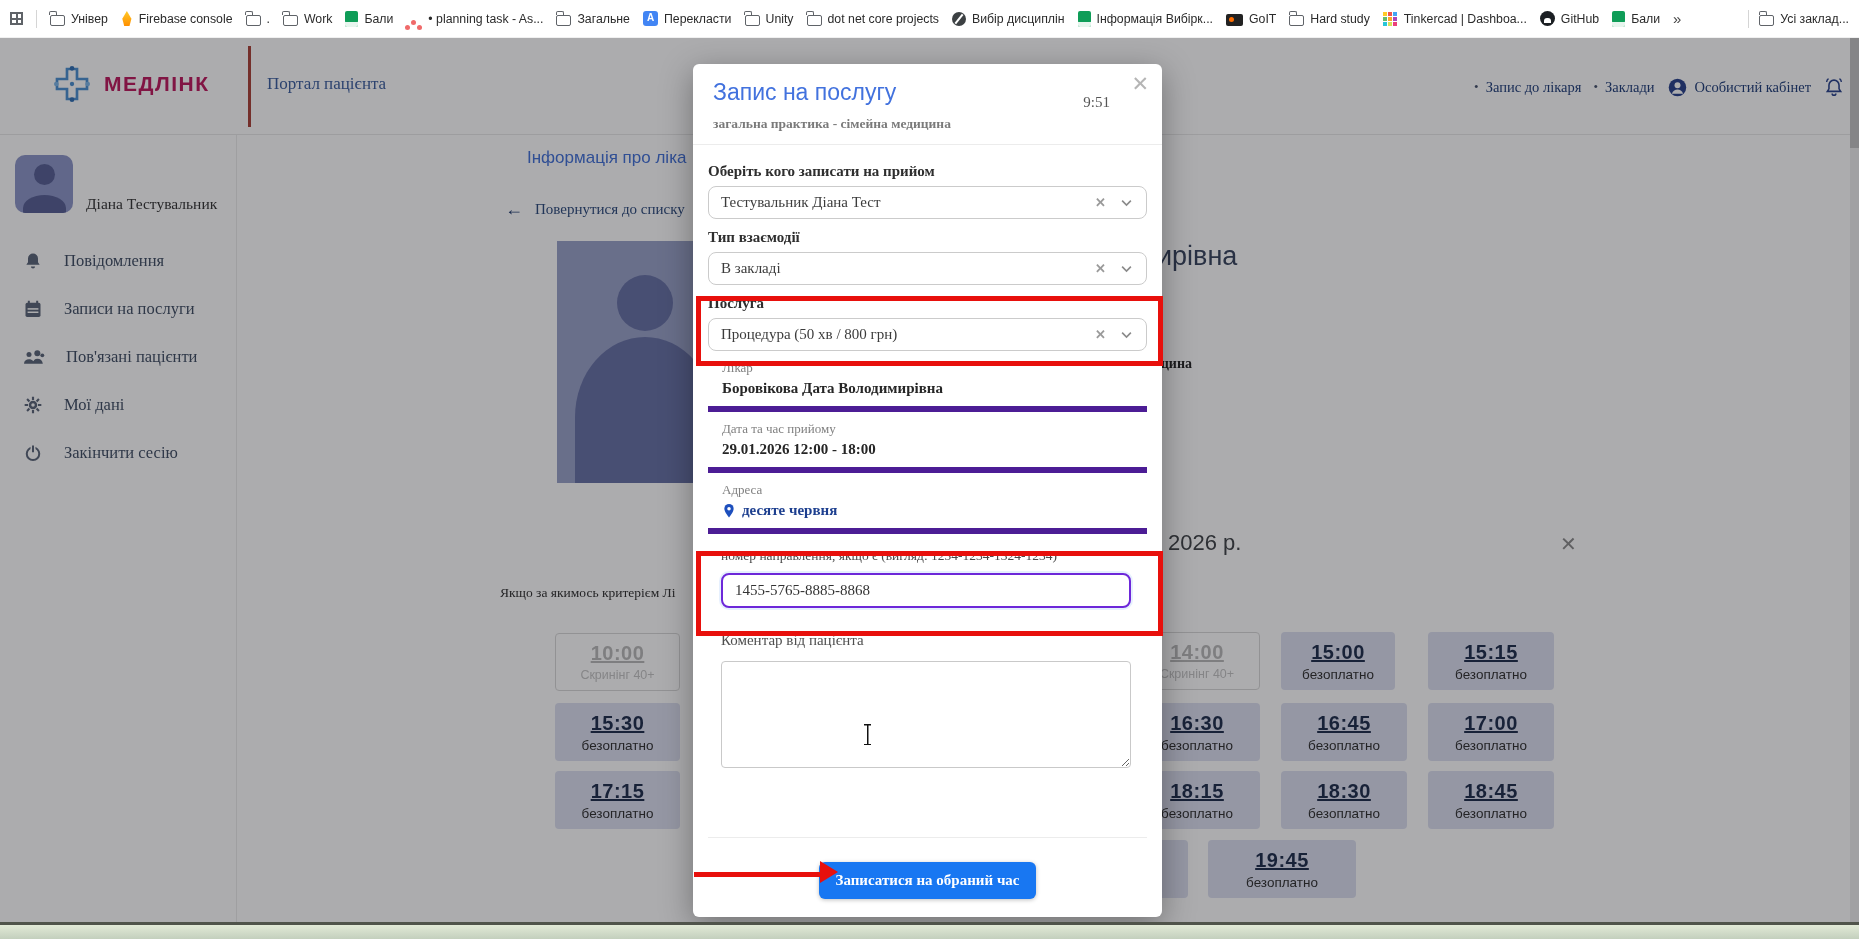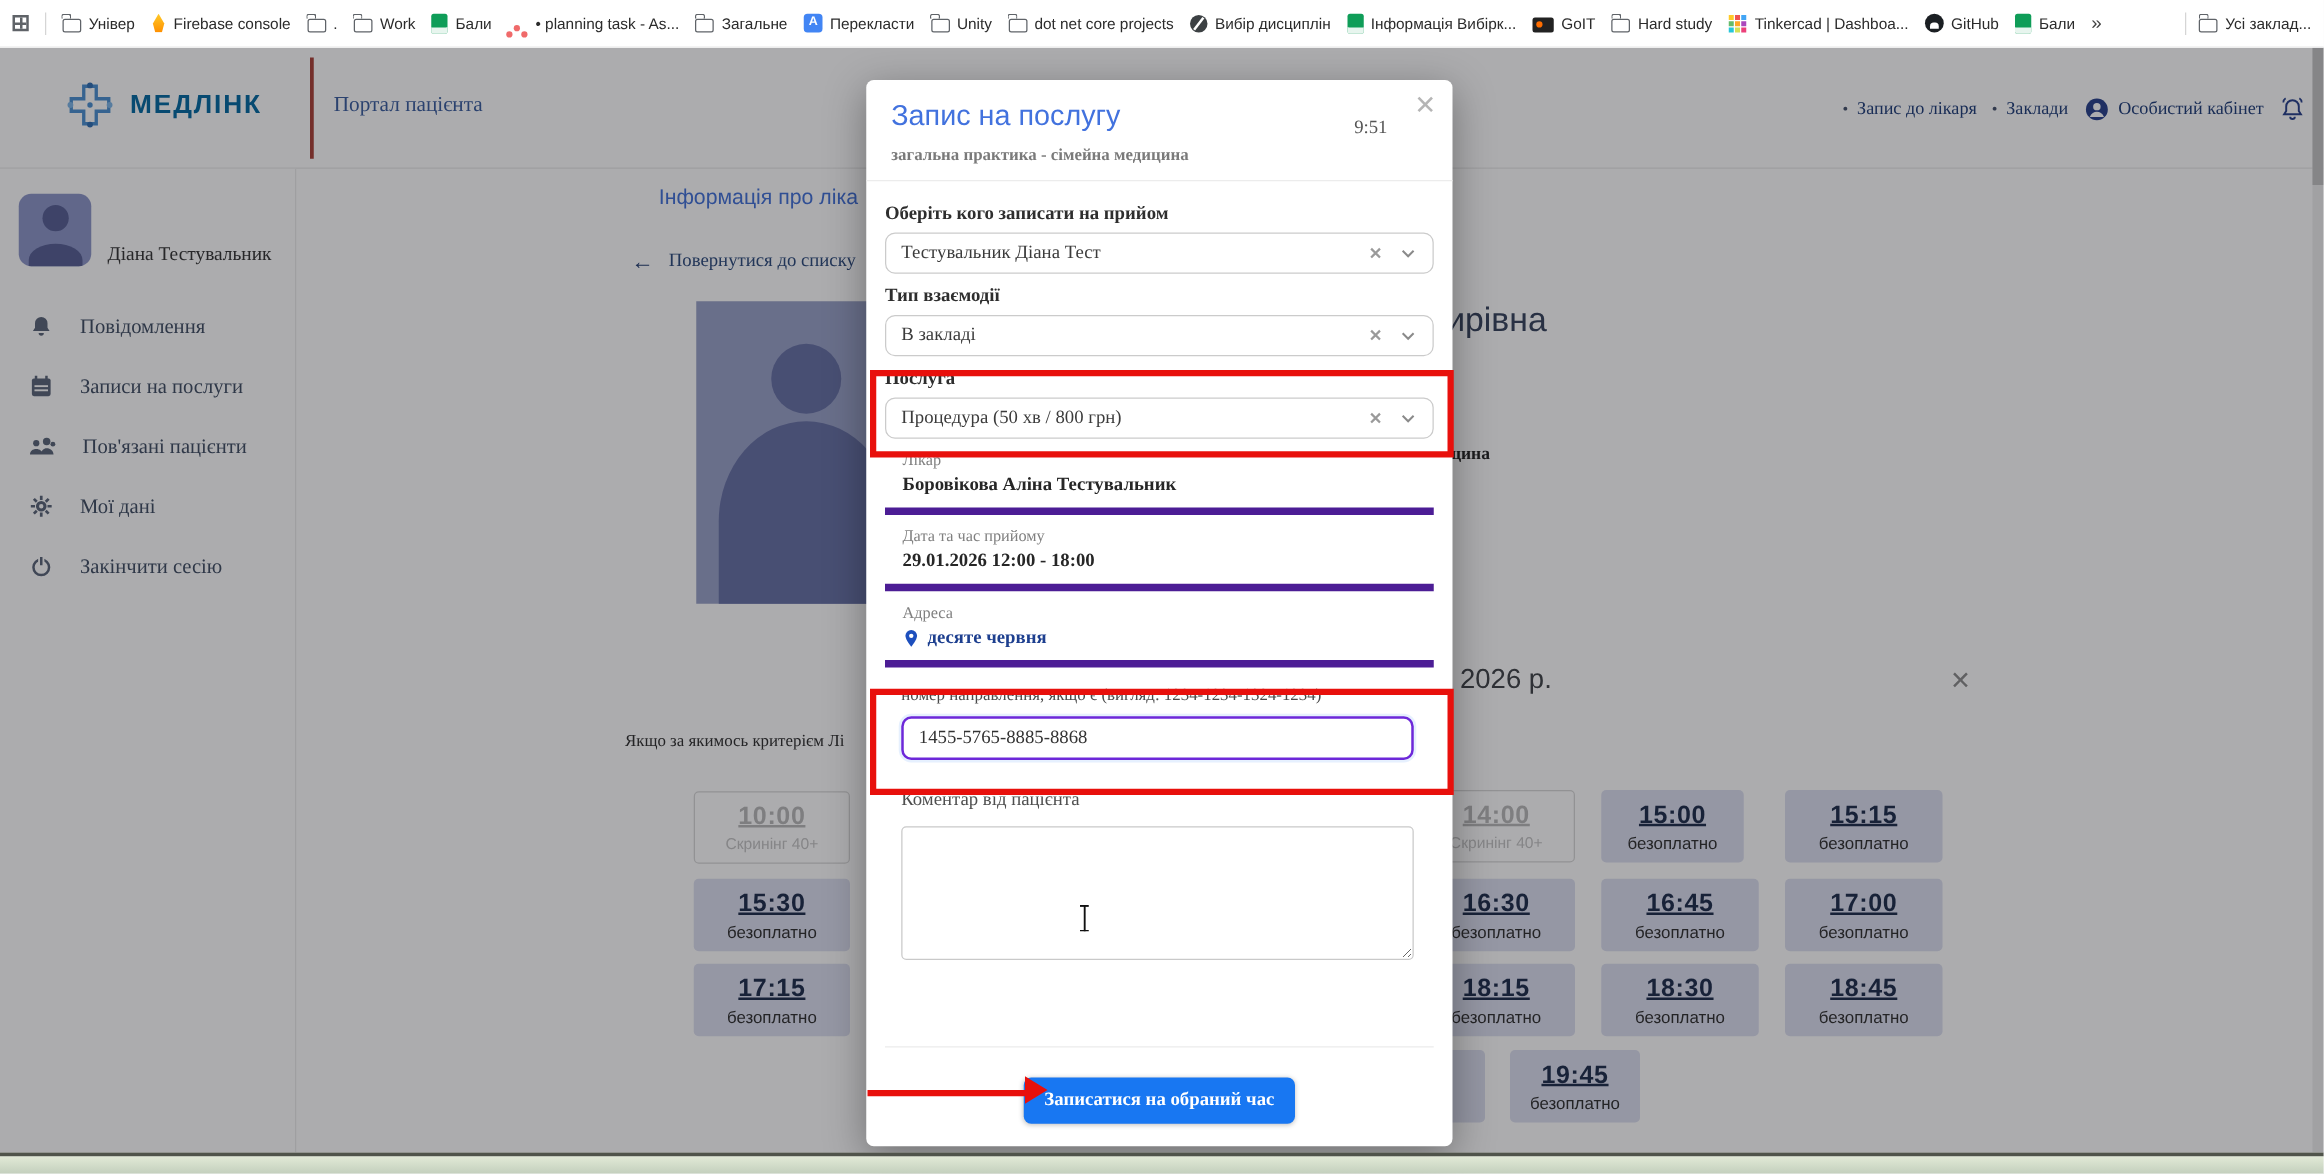--- a/index.html
+++ b/index.html
@@ -36,21 +36,21 @@
   .ic-tinkercad{width:4px;height:4px;background:#ffca28;margin:0 11px 9px 0;
     box-shadow:5px 0 #ef5350,10px 0 #42a5f5,0 5px #66bb6a,5px 5px #ffa726,10px 5px #ab47bc,0 10px #26c6da,5px 10px #d4e157,10px 10px #ec407a}
   .ic-github{width:15px;height:15px;border-radius:50%;background:#1b1f23;position:relative}
   .ic-github::after{content:"";position:absolute;left:4px;top:7px;width:7px;height:5px;background:#fff;border-radius:3px 3px 0 0}
   .bm-chev{font-size:15px;color:#444}
 
   
   .app{position:absolute;top:38px;left:0;right:0;bottom:17px;background:#fff;overflow:hidden}
   .app-header{position:absolute;top:0;left:0;right:0;height:97px;background:#fff;border-bottom:1px solid #e9e9e9}
   .logo{position:absolute;left:52px;top:26px;display:flex;align-items:center;gap:12px}
-  .logo-text{font-weight:bold;font-size:21px;color:#0369a1;letter-spacing:1.5px}
+  .logo-text{font-weight:bold;font-size:21px;color:#be185d;letter-spacing:1.5px}
   .red-divider{position:absolute;left:248px;top:8px;width:3px;height:81px;background:#a94036}
   .portal-title{position:absolute;left:267px;top:36px;font-size:17px;color:#3a5d9e}
   .hdr-nav{position:absolute;right:14px;top:38px;display:flex;align-items:center;gap:12px;
     font-size:14.5px;color:#1e3c78}
   .hdr-link{display:flex;align-items:center;gap:7px;cursor:pointer}
   .hdr-bullet{color:#44506b;font-size:13px}
 
   
   .sidebar{position:absolute;left:0;top:97px;width:237px;bottom:0;background:#fff;border-right:1px solid #ececec}
   .user-row{display:flex;align-items:flex-end;gap:13px;padding:20px 0 0 15px}
@@ -371,21 +371,21 @@
   </div>
   <div class="slot" style="left:1281px;top:733px;width:126px">
     <span class="slot-time">18:30</span>
     <span class="slot-note">безоплатно</span>
   </div>
   <div class="slot" style="left:1428px;top:733px;width:126px">
     <span class="slot-time">18:45</span>
     <span class="slot-note">безоплатно</span>
   </div>
   <div class="slot" style="left:1062px;top:802px;width:126px"></div>
-  <div class="slot" style="left:1208px;top:802px;width:104px">
+  <div class="slot" style="left:1208px;top:802px;width:148px">
     <span class="slot-time">19:45</span>
     <span class="slot-note">безоплатно</span>
   </div>
 
   <div class="scrollbar">
       <div class="scroll-thumb"></div>
     </div>
 </div>
 
 <div class="overlay"></div>
@@ -418,21 +418,21 @@
     <div class="sel">
       <span class="sel-value">Процедура (50 хв / 800 грн)</span>
       <span class="sel-clear">✕</span>
       <svg width="15" height="15" viewBox="0 0 24 24">
           <path d="M5 9l7 7 7-7" fill="none" stroke="#8a8a8a" stroke-width="2.6"></path>
         </svg>
     </div>
 
     <div class="info-row">
       <div class="i-label">Лікар</div>
-      <div class="i-val">Боровікова Аліна Тестувальник</div>
+      <div class="i-val">Боровікова Дата Володимирівна</div>
     </div>
     <div class="info-row">
       <div class="i-label">Дата та час прийому</div>
       <div class="i-val">29.01.2026 12:00 - 18:00</div>
     </div>
     <div class="info-row">
       <div class="i-label">Адреса</div>
       <div class="i-val addr">
         <svg width="14" height="16" viewBox="0 0 24 26">
           <path d="M12 1a8 8 0 0 1 8 8c0 5.5-8 15-8 15S4 14.5 4 9a8 8 0 0 1 8-8z" fill="#1d4fbd"></path>

